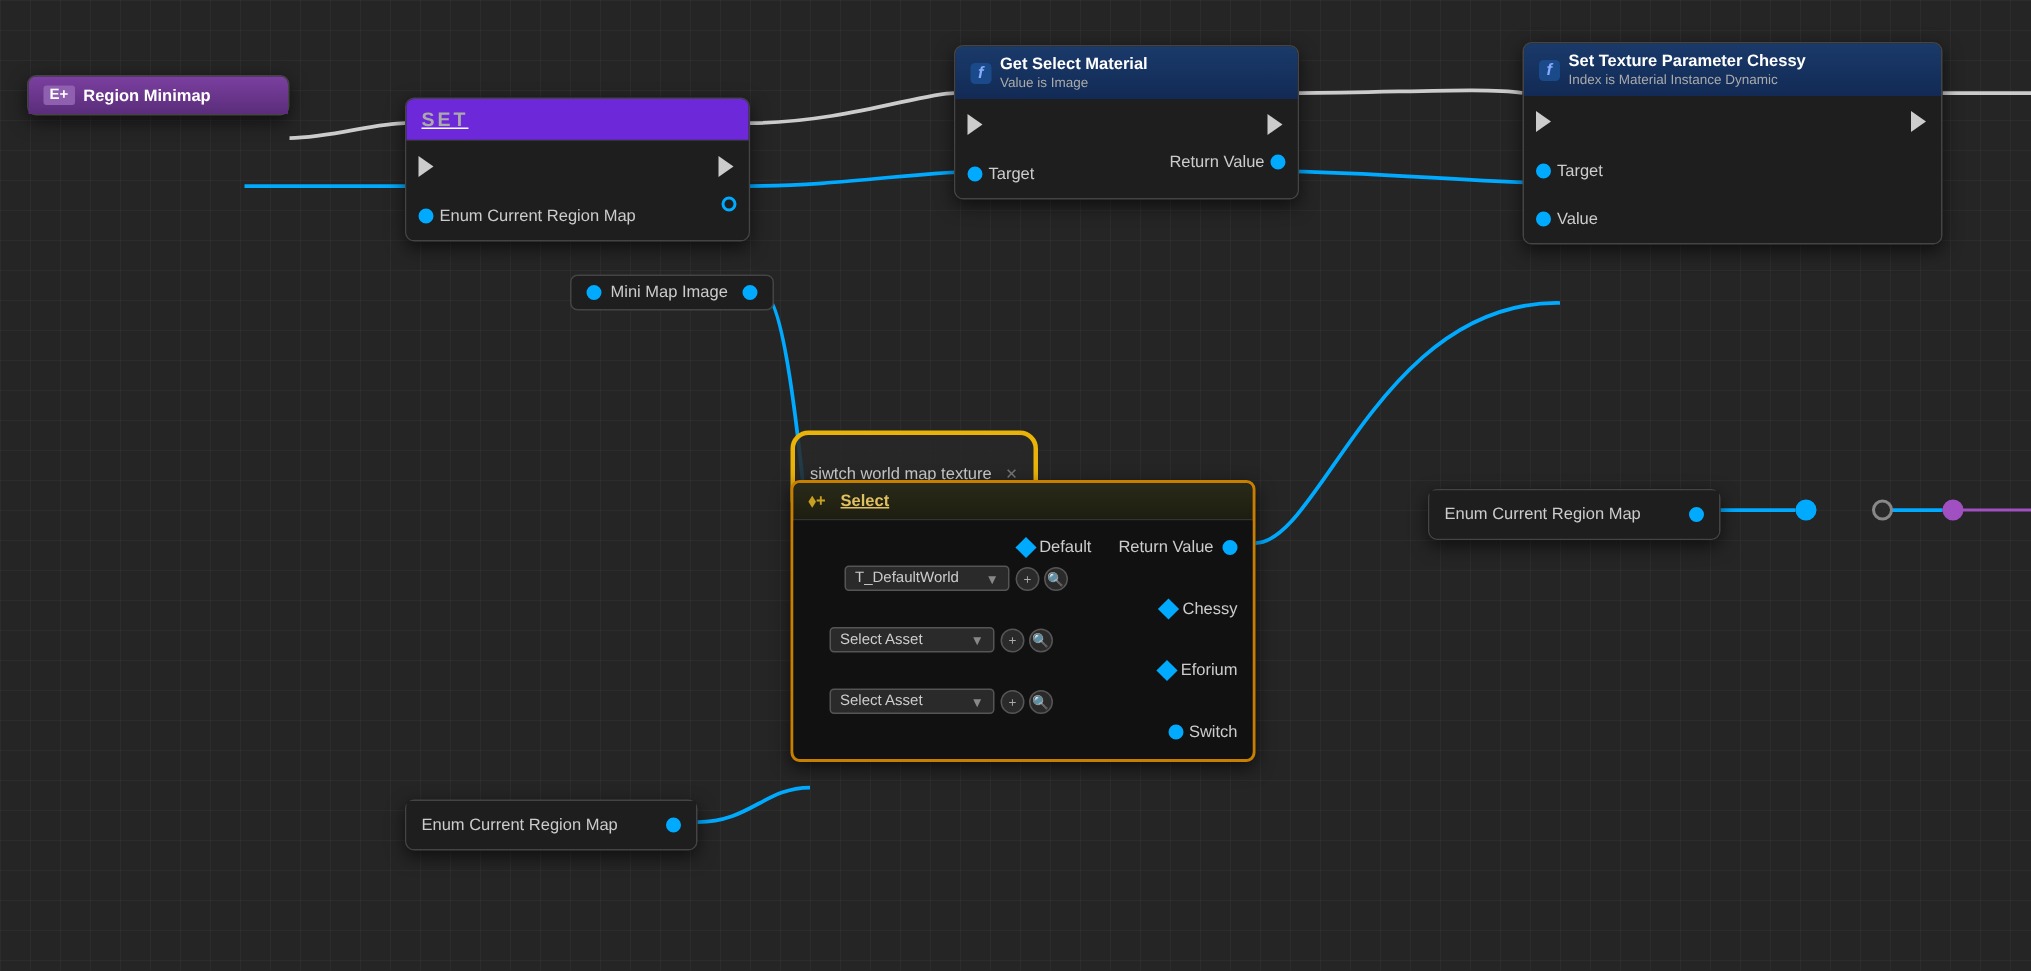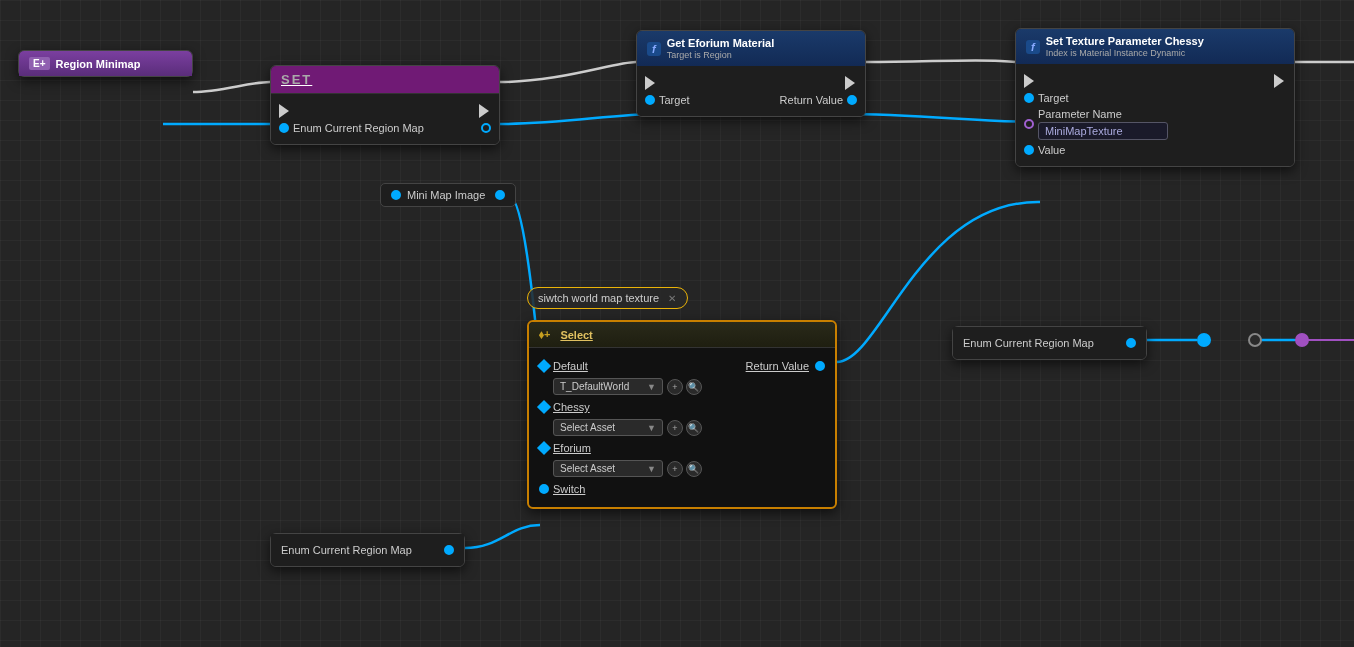--- a/index.html
+++ b/index.html
@@ -59,20 +59,21 @@
       align-items: center;
       justify-content: space-between;
       margin: 4px 0;
       gap: 8px;
     }
 
     .bp-pin-left {
       display: flex;
       align-items: center;
       gap: 4px;
+      margin-top: 16px;
     }
 
     .bp-pin-right {
       display: flex;
       align-items: center;
       gap: 4px;
       justify-content: flex-end;
     }
 
     .pin-exec {
@@ -124,21 +125,21 @@
       width: 175px;
     }
     #node-switch .bp-node-header { background: linear-gradient(to bottom, #7b3fa0, #5a2d7a); }
 
     
     #node-set {
       left: 270px;
       top: 65px;
       width: 230px;
     }
-    #node-set .bp-node-header { background: #701a75; border-bottom: 1px solid #333; text-decoration: underline; }
+    #node-set .bp-node-header { background: #6d28d9; border-bottom: 1px solid #333; text-decoration: underline; }
     #node-set .bp-node-header-title { color: #aaa; font-size: 12px; font-weight: bold; letter-spacing: 1px; }
 
     
     #node-get-dynamic {
       left: 636px;
       top: 30px;
       width: 230px;
     }
     #node-get-dynamic .bp-node-header { background: linear-gradient(to bottom, #1a3a6a, #122a55); }
 
@@ -148,23 +149,23 @@
       top: 28px;
       width: 280px;
     }
     #node-set-texture .bp-node-header { background: linear-gradient(to bottom, #1a3a6a, #122a55); }
 
     
     #node-comment {
       left: 527px;
       top: 287px;
       background: rgba(40,40,40,0.85);
-      border: 1px solid #eab308;
+      border: 3px solid #eab308;
       border-radius: 12px;
-      padding: 4px 10px;
+      padding: 20px 10px;
       font-size: 11px;
       color: #ccc;
       position: absolute;
       white-space: nowrap;
     }
 
     
     #node-select {
       left: 527px;
       top: 320px;
@@ -179,24 +180,23 @@
 
     .select-node-body {
       background: #111;
       padding: 6px 10px;
       border-radius: 0 0 5px 5px;
     }
 
     .select-row {
       display: flex;
       align-items: center;
-      justify-content: space-between;
+      justify-content: flex-end;
       margin: 6px 0;
-      gap: 6px;
-      text-decoration: underline;
+      gap: 18px;
     }
 
     .select-dropdown {
       background: #2a2a2a;
       border: 1px solid #555;
       border-radius: 3px;
       padding: 2px 6px;
       font-size: 10px;
       color: #ccc;
       display: flex;
@@ -380,22 +380,22 @@
         <span class="pin-circle pin-cyan-hollow"></span>
       </div>
     </div>
   </div>
 </div>
 
 <div class="bp-node" id="node-get-dynamic">
   <div class="bp-node-header">
     <span class="header-icon" style="background:#1a4a8a; padding:1px 5px; border-radius:3px; font-size:11px; color:#88aaff; font-style:italic; font-weight:bold;">f</span>
     <div>
-      <span>Get Eforium Material</span>
-      <span class="node-title-small">Target is Region</span>
+      <span>Get Select Material</span>
+      <span class="node-title-small">Value is Image</span>
     </div>
   </div>
   <div class="bp-node-body">
     <div class="bp-pin-row">
       <div class="pin-exec"></div>
       <div class="pin-exec"></div>
     </div>
     <div class="bp-pin-row">
       <div class="bp-pin-left">
         <span class="pin-circle pin-cyan"></span>
@@ -423,29 +423,20 @@
       <div class="pin-exec"></div>
     </div>
     <div class="bp-pin-row">
       <div class="bp-pin-left">
         <span class="pin-circle pin-cyan"></span>
         <span class="pin-label">Target</span>
       </div>
     </div>
     <div class="bp-pin-row">
       <div class="bp-pin-left">
-        <span class="pin-circle" style="width:10px;height:10px;border:2px solid #a060d0;background:transparent;border-radius:50%;display:inline-block;"></span>
-        <div style="display:flex; flex-direction:column; gap:2px;">
-          <span class="pin-label">Parameter Name</span>
-          <input class="param-input" type="text" value="MiniMapTexture" style="">
-        </div>
-      </div>
-    </div>
-    <div class="bp-pin-row">
-      <div class="bp-pin-left">
         <span class="pin-circle pin-cyan"></span>
         <span class="pin-label">Value</span>
       </div>
     </div>
   </div>
 </div>
 
 <div id="node-minimap-img">
   <span class="pin-circle pin-cyan"></span>
   <span>Mini Map Image</span>
@@ -468,21 +459,21 @@
       <div style="display:flex; align-items:center; gap:4px;">
         <span class="pin-diamond"></span>
         <span class="pin-label">Default</span>
       </div>
       <div style="display:flex; align-items:center; gap:6px;">
         <span class="pin-label">Return Value</span>
         <span class="pin-circle pin-cyan"></span>
       </div>
     </div>
 
-    <div style="display:flex; align-items:center; gap:4px; margin-left:14px; margin-bottom:6px;">
+    <div style="display:flex; align-items:center; gap:4px; margin-left:24px; margin-bottom:6px;">
       <div class="select-dropdown">
         <span>T_DefaultWorld</span>
         <span class="select-dropdown-arrow">▼</span>
       </div>
       <div class="select-icons">
         <div class="icon-btn">+</div>
         <div class="icon-btn">🔍</div>
       </div>
     </div>
 

